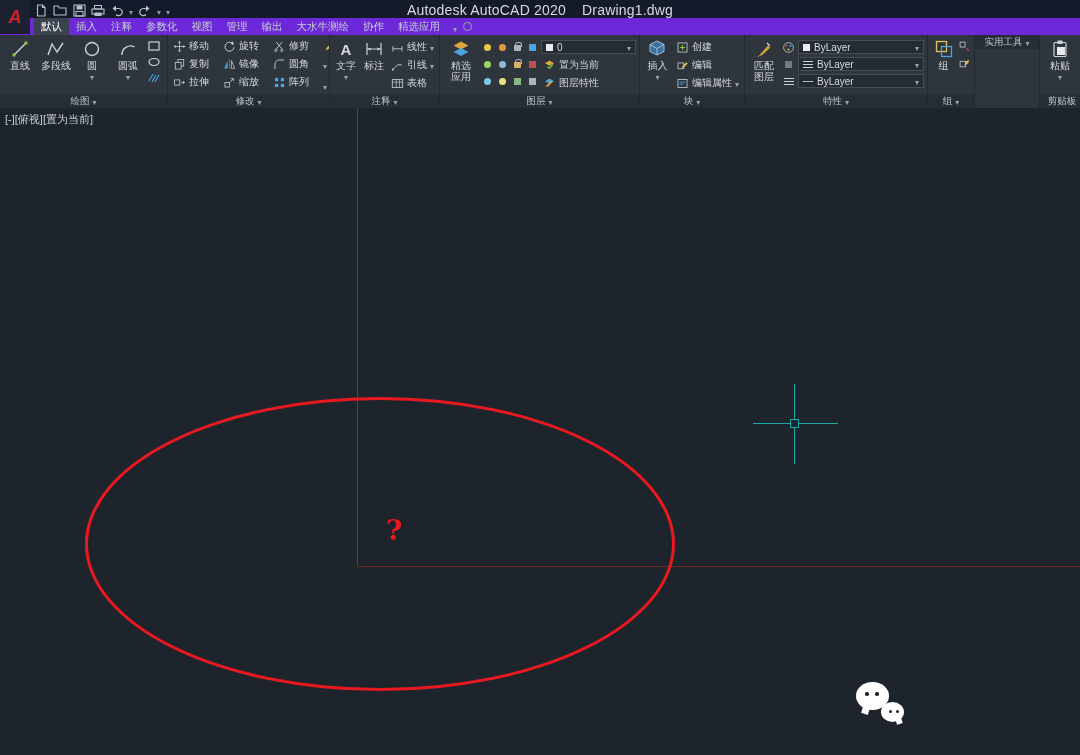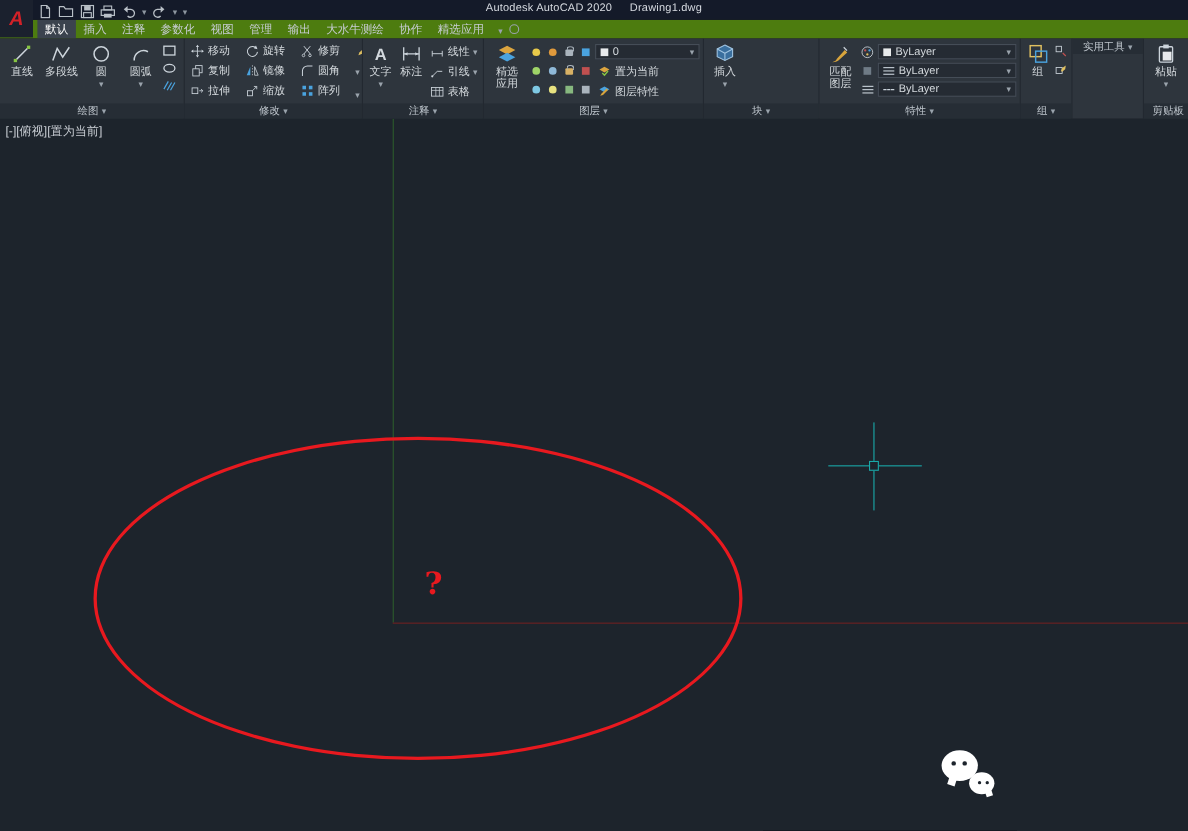--- a/index.html
+++ b/index.html
@@ -3,34 +3,34 @@
 <meta charset="utf-8">
 <style>
   * { margin:0; padding:0; box-sizing:border-box; }
   html,body { width:1080px; height:755px; overflow:hidden; background:#10151c;
               font-family:"Liberation Sans", sans-serif; }
   .app { width:1080px; height:755px; display:flex; flex-direction:column; }
 
   
   .titlebar { height:18px; background:#141a29; position:relative; flex:0 0 18px; }
   .title { position:absolute; left:0; right:0; top:2px; text-align:center;
-           color:#d6dae0; font-size:10px; letter-spacing:.2px; }
+           color:#d6dae0; font-size:14px; letter-spacing:.2px; }
   .title span { margin:0 8px; }
   .logo { position:absolute; left:0; top:0; width:30px; height:34px; z-index:5;
           display:flex; align-items:center; justify-content:center;
           background:#1b212e; color:#d22128; font-weight:bold; font-size:18px;
           font-style:italic; }
   .qat { position:absolute; left:34px; top:1px; display:flex; gap:5px; align-items:center; z-index:4; }
   .qat svg { display:block; }
   .qicon { width:14px; height:14px; display:flex; align-items:center; justify-content:center; }
   .caret::before { content:"▾"; font-size:8px; color:#9aa3ac; }
   .qat .caret::before { color:#8d96a0; }
 
   
-  .tabbar { height:17px; background:#4d7c0f; display:flex; align-items:stretch;
+  .tabbar { height:17px; background:#6d28d9; display:flex; align-items:stretch;
             padding-left:34px; flex:0 0 17px; }
   .tab { padding:0 7px; display:flex; align-items:center; font-size:10.5px;
          color:#c7cdd4; cursor:default; }
   .tab.active { background:#3b434e; color:#ffffff; }
   .tabbar-extras { display:flex; align-items:center; gap:6px; margin-left:6px; }
   .circle-icon { width:9px; height:9px; border:1px solid #9aa3ac; border-radius:50%;
                  display:inline-block; }
 
   
   .ribbon { height:73px; background:#2e353d; display:flex; flex:0 0 73px; overflow:hidden; }
@@ -432,20 +432,44 @@
     <div class="panel" style="width:105px">
       <div class="panel-body">
         <div class="bigbtn" style="width:32px">
           <svg class="ic" viewBox="0 0 20 20">
               <path d="M10 2l7 3.5v7L10 16l-7-3.5v-7z" fill="#3a6f9e" stroke="#9fc3e0" stroke-width="1"></path>
               <path d="M10 9.5L17 5.5M10 9.5L3 5.5M10 9.5V16" stroke="#9fc3e0" stroke-width="1" fill="none"></path>
             </svg>
           <span>插入</span>
           <span class="caret"></span>
         </div>
+        <div class="col" style="padding-top:1px">
+          <div class="smallbtn">
+            <svg class="ic" viewBox="0 0 20 20">
+                <rect x="3" y="3" width="14" height="14" fill="none" stroke="#ccd4db" stroke-width="1.2"></rect>
+                <path d="M10 6v8M6 10h8" stroke="#86c443" stroke-width="1.6"></path>
+              </svg>
+            <span>创建</span>
+          </div>
+          <div class="smallbtn">
+            <svg class="ic" viewBox="0 0 20 20">
+                <rect x="3" y="6" width="9" height="9" fill="none" stroke="#ccd4db" stroke-width="1.2"></rect>
+                <path d="M9 14l1-3 6-6 2 2-6 6z" fill="#e0c060"></path>
+              </svg>
+            <span>编辑</span>
+          </div>
+          <div class="smallbtn">
+            <svg class="ic" viewBox="0 0 20 20">
+                <rect x="3" y="4" width="14" height="12" fill="none" stroke="#ccd4db" stroke-width="1.2"></rect>
+                <path d="M5.5 8h9M5.5 11h6" stroke="#4aa3df" stroke-width="1.4"></path>
+              </svg>
+            <span>编辑属性</span>
+            <span class="caret"></span>
+          </div>
+        </div>
       </div>
       <div class="panel-label">
         <span>块</span>
           <span class="caret"></span>
       </div>
     </div>
 
     <div class="panel" style="width:183px">
       <div class="panel-body">
         <div class="bigbtn" style="width:32px">

